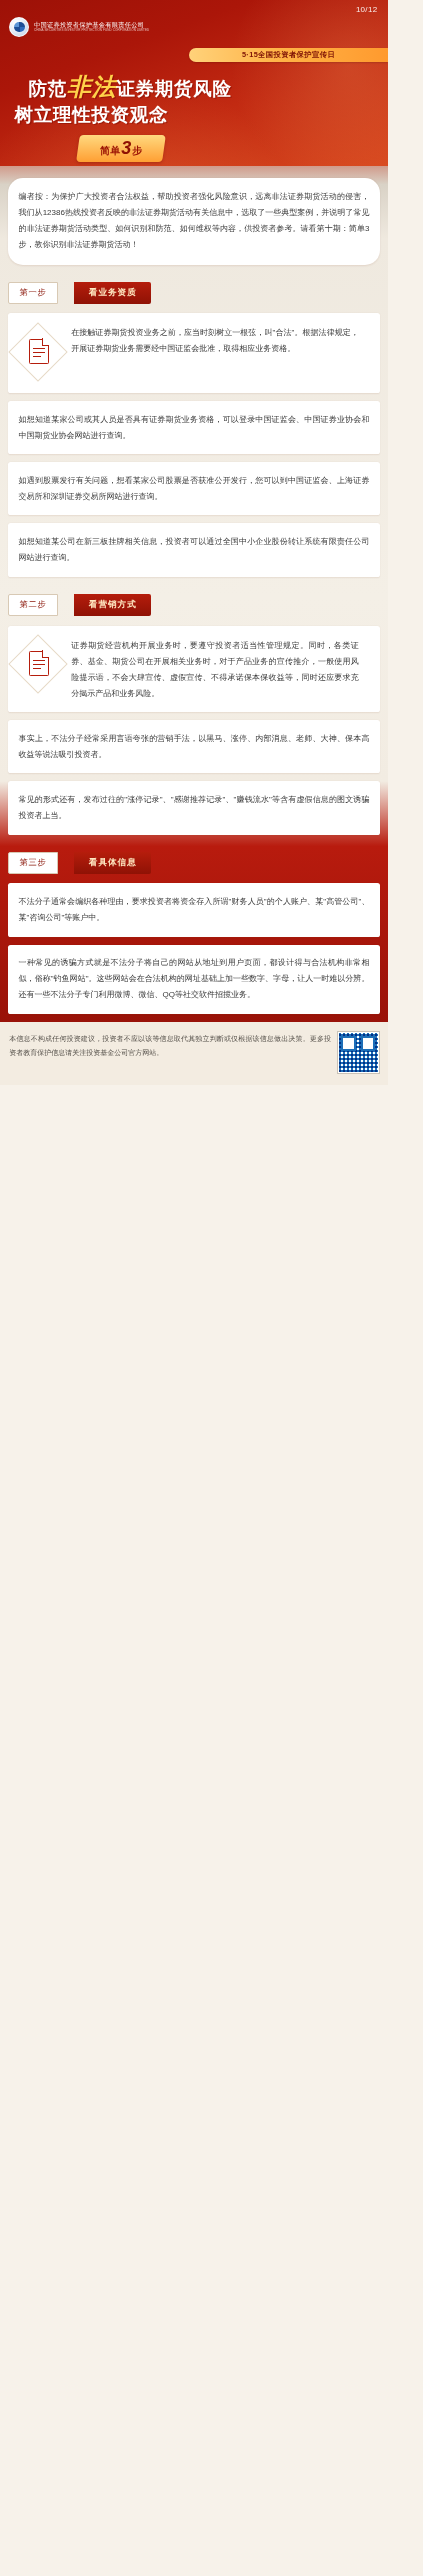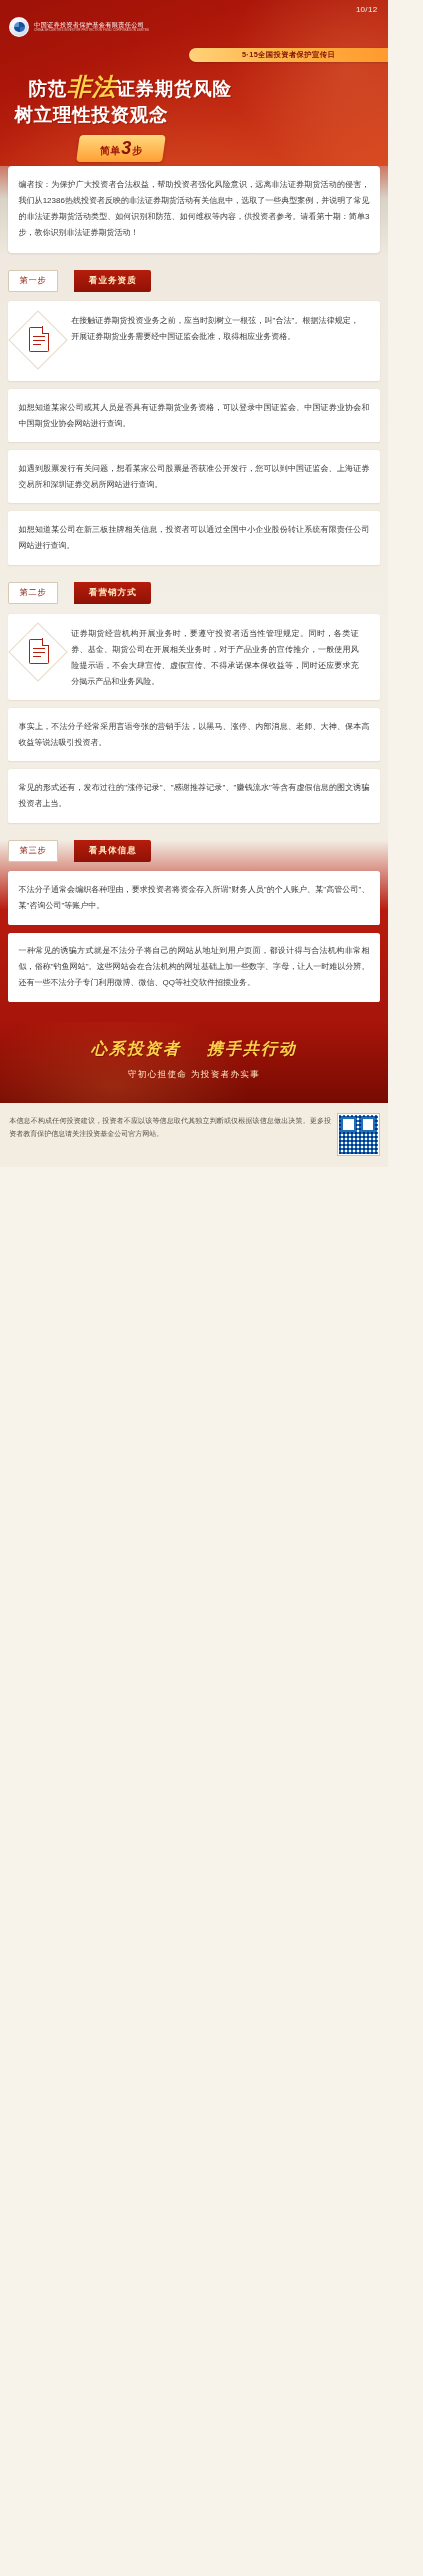--- a/index.html
+++ b/index.html
@@ -153,22 +153,23 @@
   }
 
   
   .body-wrap {
     padding: 0 8px;
     position: relative;
     z-index: 3;
   }
   .intro-card {
     background: #fff;
-    border-radius: 4px;
+    border-radius: 15px;
     padding: 10.6px 10.6px 12px 10.6px;
+    margin-top: 12px;
     font-size: 8px;
     line-height: 2.0;
     color: #3a3a3a;
     text-align: justify;
     box-shadow: 0 0.7px 2px rgba(120,60,30,0.12);
   }
 
   .step-head {
     display: flex;
     align-items: center;
@@ -424,29 +425,20 @@
 
     <div class="step-head">
       <div class="step-no">第三步</div>
       <div class="step-label">看具体信息</div>
     </div>
     <div class="block">不法分子通常会编织各种理由，要求投资者将资金存入所谓"财务人员"的个人账户、某"高管公司"、某"咨询公司"等账户中。</div>
     <div class="block">一种常见的诱骗方式就是不法分子将自己的网站从地址到用户页面，都设计得与合法机构非常相似，俗称"钓鱼网站"。这些网站会在合法机构的网址基础上加一些数字、字母，让人一时难以分辨。还有一些不法分子专门利用微博、微信、QQ等社交软件招揽业务。</div>
 
   </div>
 
-  <div class="footer">
-    <div class="footer-slogan">
-      <span>心系投资者</span>
-      &nbsp;&nbsp;
-      <span>携手共行动</span>
-    </div>
-    <div class="footer-sub">守初心担使命 为投资者办实事</div>
-    <div class="footer-rule"></div>
-  </div>
 
   <div class="disclaimer">
     <p>本信息不构成任何投资建议，投资者不应以该等信息取代其独立判断或仅根据该信息做出决策。更多投资者教育保护信息请关注投资基金公司官方网站。</p>
     <div class="qr"></div>
   </div>
 
 </div>
 
 
 </body></html>

